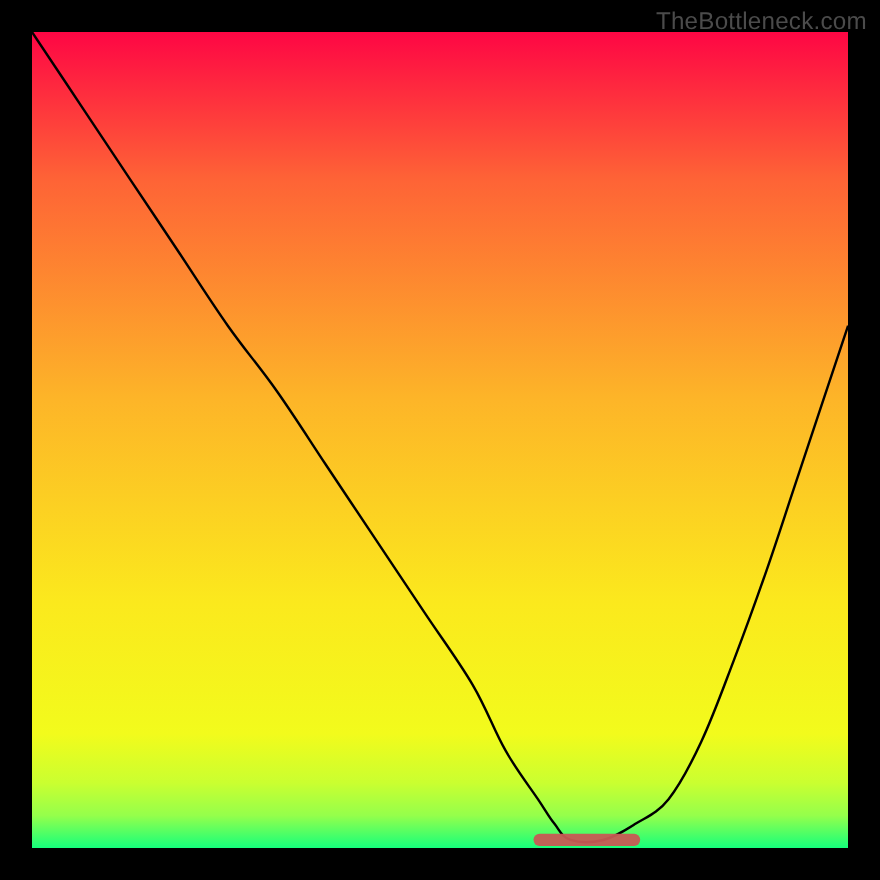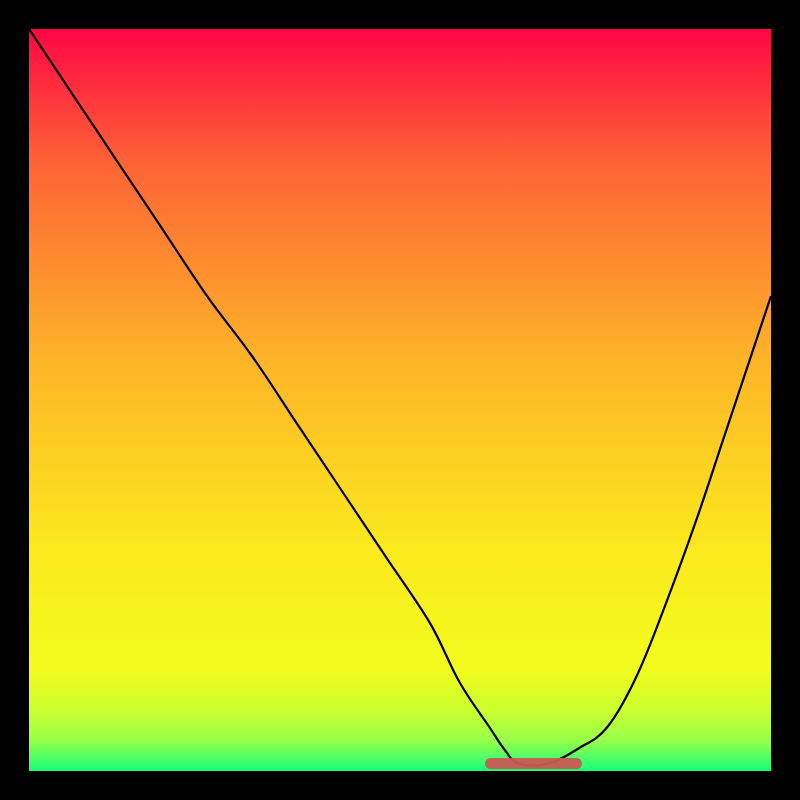--- a/index.html
+++ b/index.html
@@ -45,20 +45,21 @@
     border-radius: 6px;
     background: #c85a54;
     opacity: 0.95;
   }
 </style>
 </head>
 <body>
 
 <div class="frame">
 
+  <div class="watermark">TheBottleneck.com</div>
 
   <div class="plot-area">
     <svg width="742" height="742" viewBox="0 0 742 742">
       <defs>
         <linearGradient id="bg-grad" x1="0" y1="0" x2="0" y2="1">
           <stop offset="0" stop-color="#fe0644"></stop>
           <stop offset="0.18" stop-color="#fe6336"></stop>
           <stop offset="0.45" stop-color="#fdb528"></stop>
           <stop offset="0.70" stop-color="#fbe91d"></stop>
           <stop offset="0.86" stop-color="#f2fb1c"></stop>

